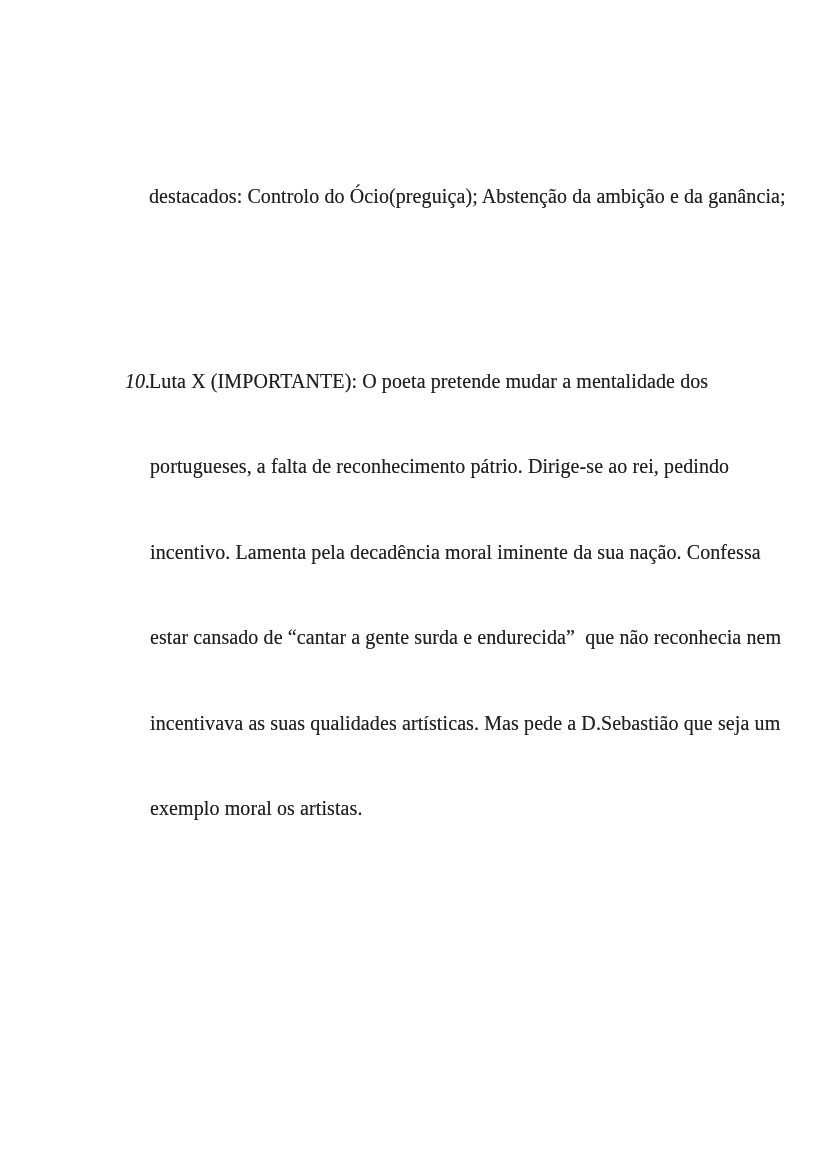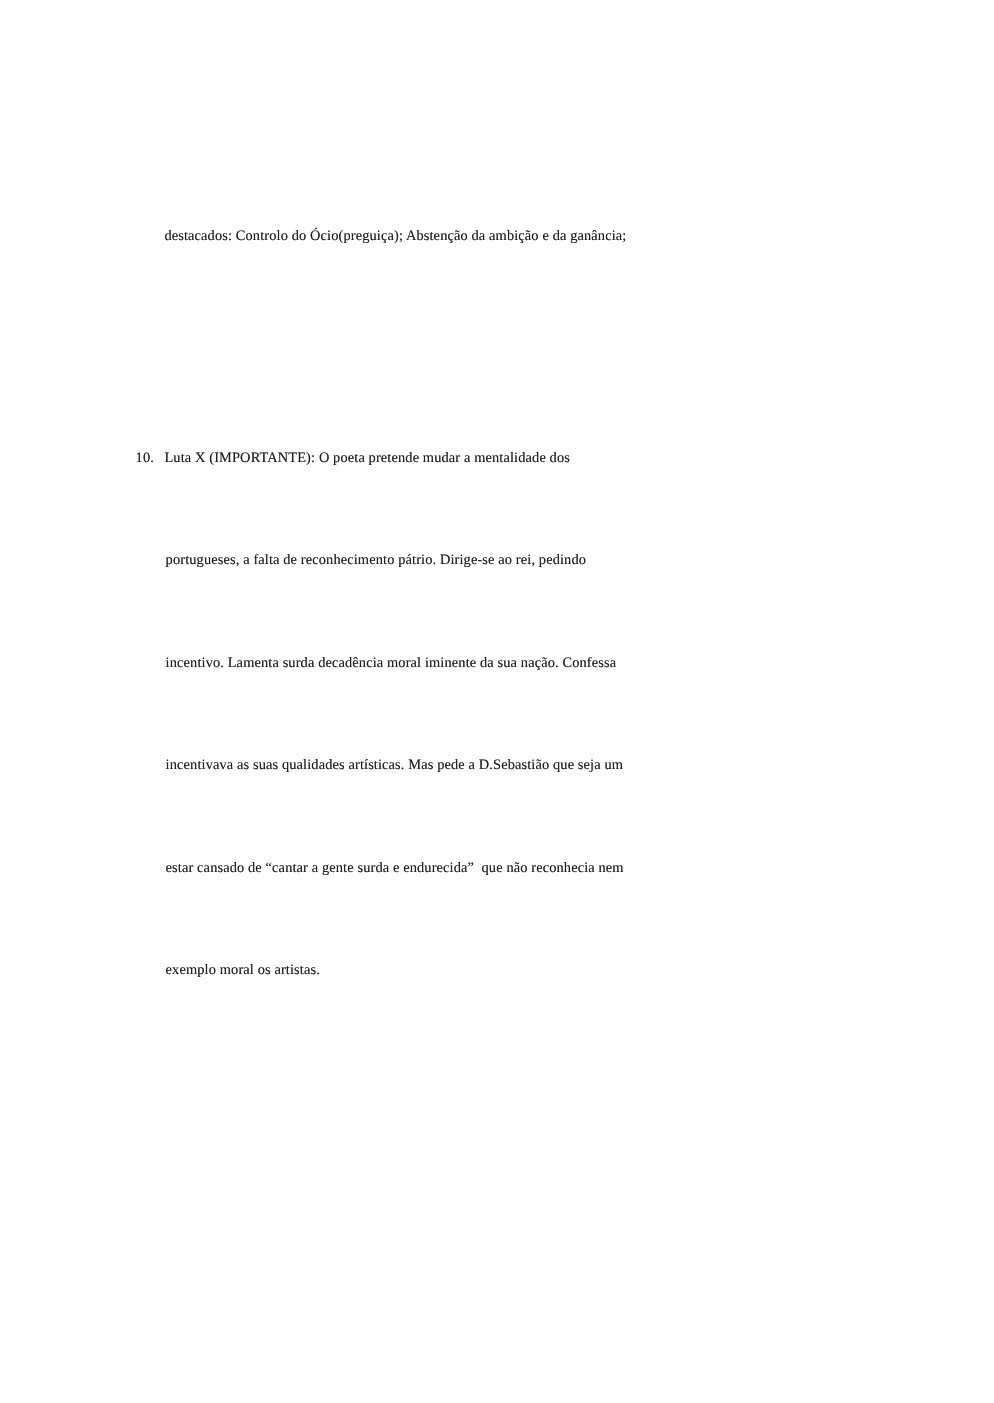--- a/index.html
+++ b/index.html
@@ -11,60 +11,61 @@
     position: relative;
     width: 828px;
     height: 1169px;
     background: #ffffff;
     overflow: hidden;
     font-family: "Liberation Serif", serif;
     color: #1f1f1f;
   }
   .content {
     position: absolute;
-    left: 87px;
+    left: 99px;
     top: 96px;
     width: 700px;
-    font-size: 12px;
+    font-size: 20px;
     line-height: 28.5px;
     letter-spacing: 0.1px;
     white-space: pre;
     text-shadow: 0 0 0.5px rgba(31,31,31,0.55);
   }
   .line {
     height: 28.5px;
   }
   .hang {
     padding-left: 50px;
   }
   .list-item {
     margin-top: 14px;
   }
   .item-first {
     padding-left: 26px;
   }
   .item-number {
     display: inline-block;
     width: 24px;
+    font-style: italic;
   }
   .cont {
     padding-left: 51px;
   }
 </style>
 </head>
 <body>
 
 <div class="page">
   <div class="content">
 
     <div class="line hang">destacados: Controlo do Ócio(preguiça); Abstenção da ambição e da ganância;</div>
 
     <div class="list-item">
       <div class="line item-first"><span class="item-number">10.</span><span>Luta X (IMPORTANTE): O poeta pretende mudar a mentalidade dos</span></div>
       <div class="line cont">portugueses, a falta de reconhecimento pátrio. Dirige-se ao rei, pedindo</div>
-      <div class="line cont">incentivo. Lamenta surda decadência moral iminente da sua nação. Confessa</div>
+      <div class="line cont">incentivo. Lamenta pela decadência moral iminente da sua nação. Confessa</div>
+      <div class="line cont">estar cansado de “cantar a gente surda e endurecida”  que não reconhecia nem</div>
       <div class="line cont">incentivava as suas qualidades artísticas. Mas pede a D.Sebastião que seja um</div>
-      <div class="line cont">estar cansado de “cantar a gente surda e endurecida”  que não reconhecia nem</div>
       <div class="line cont">exemplo moral os artistas.</div>
     </div>
 
   </div>
 </div>
 
 </body></html>

